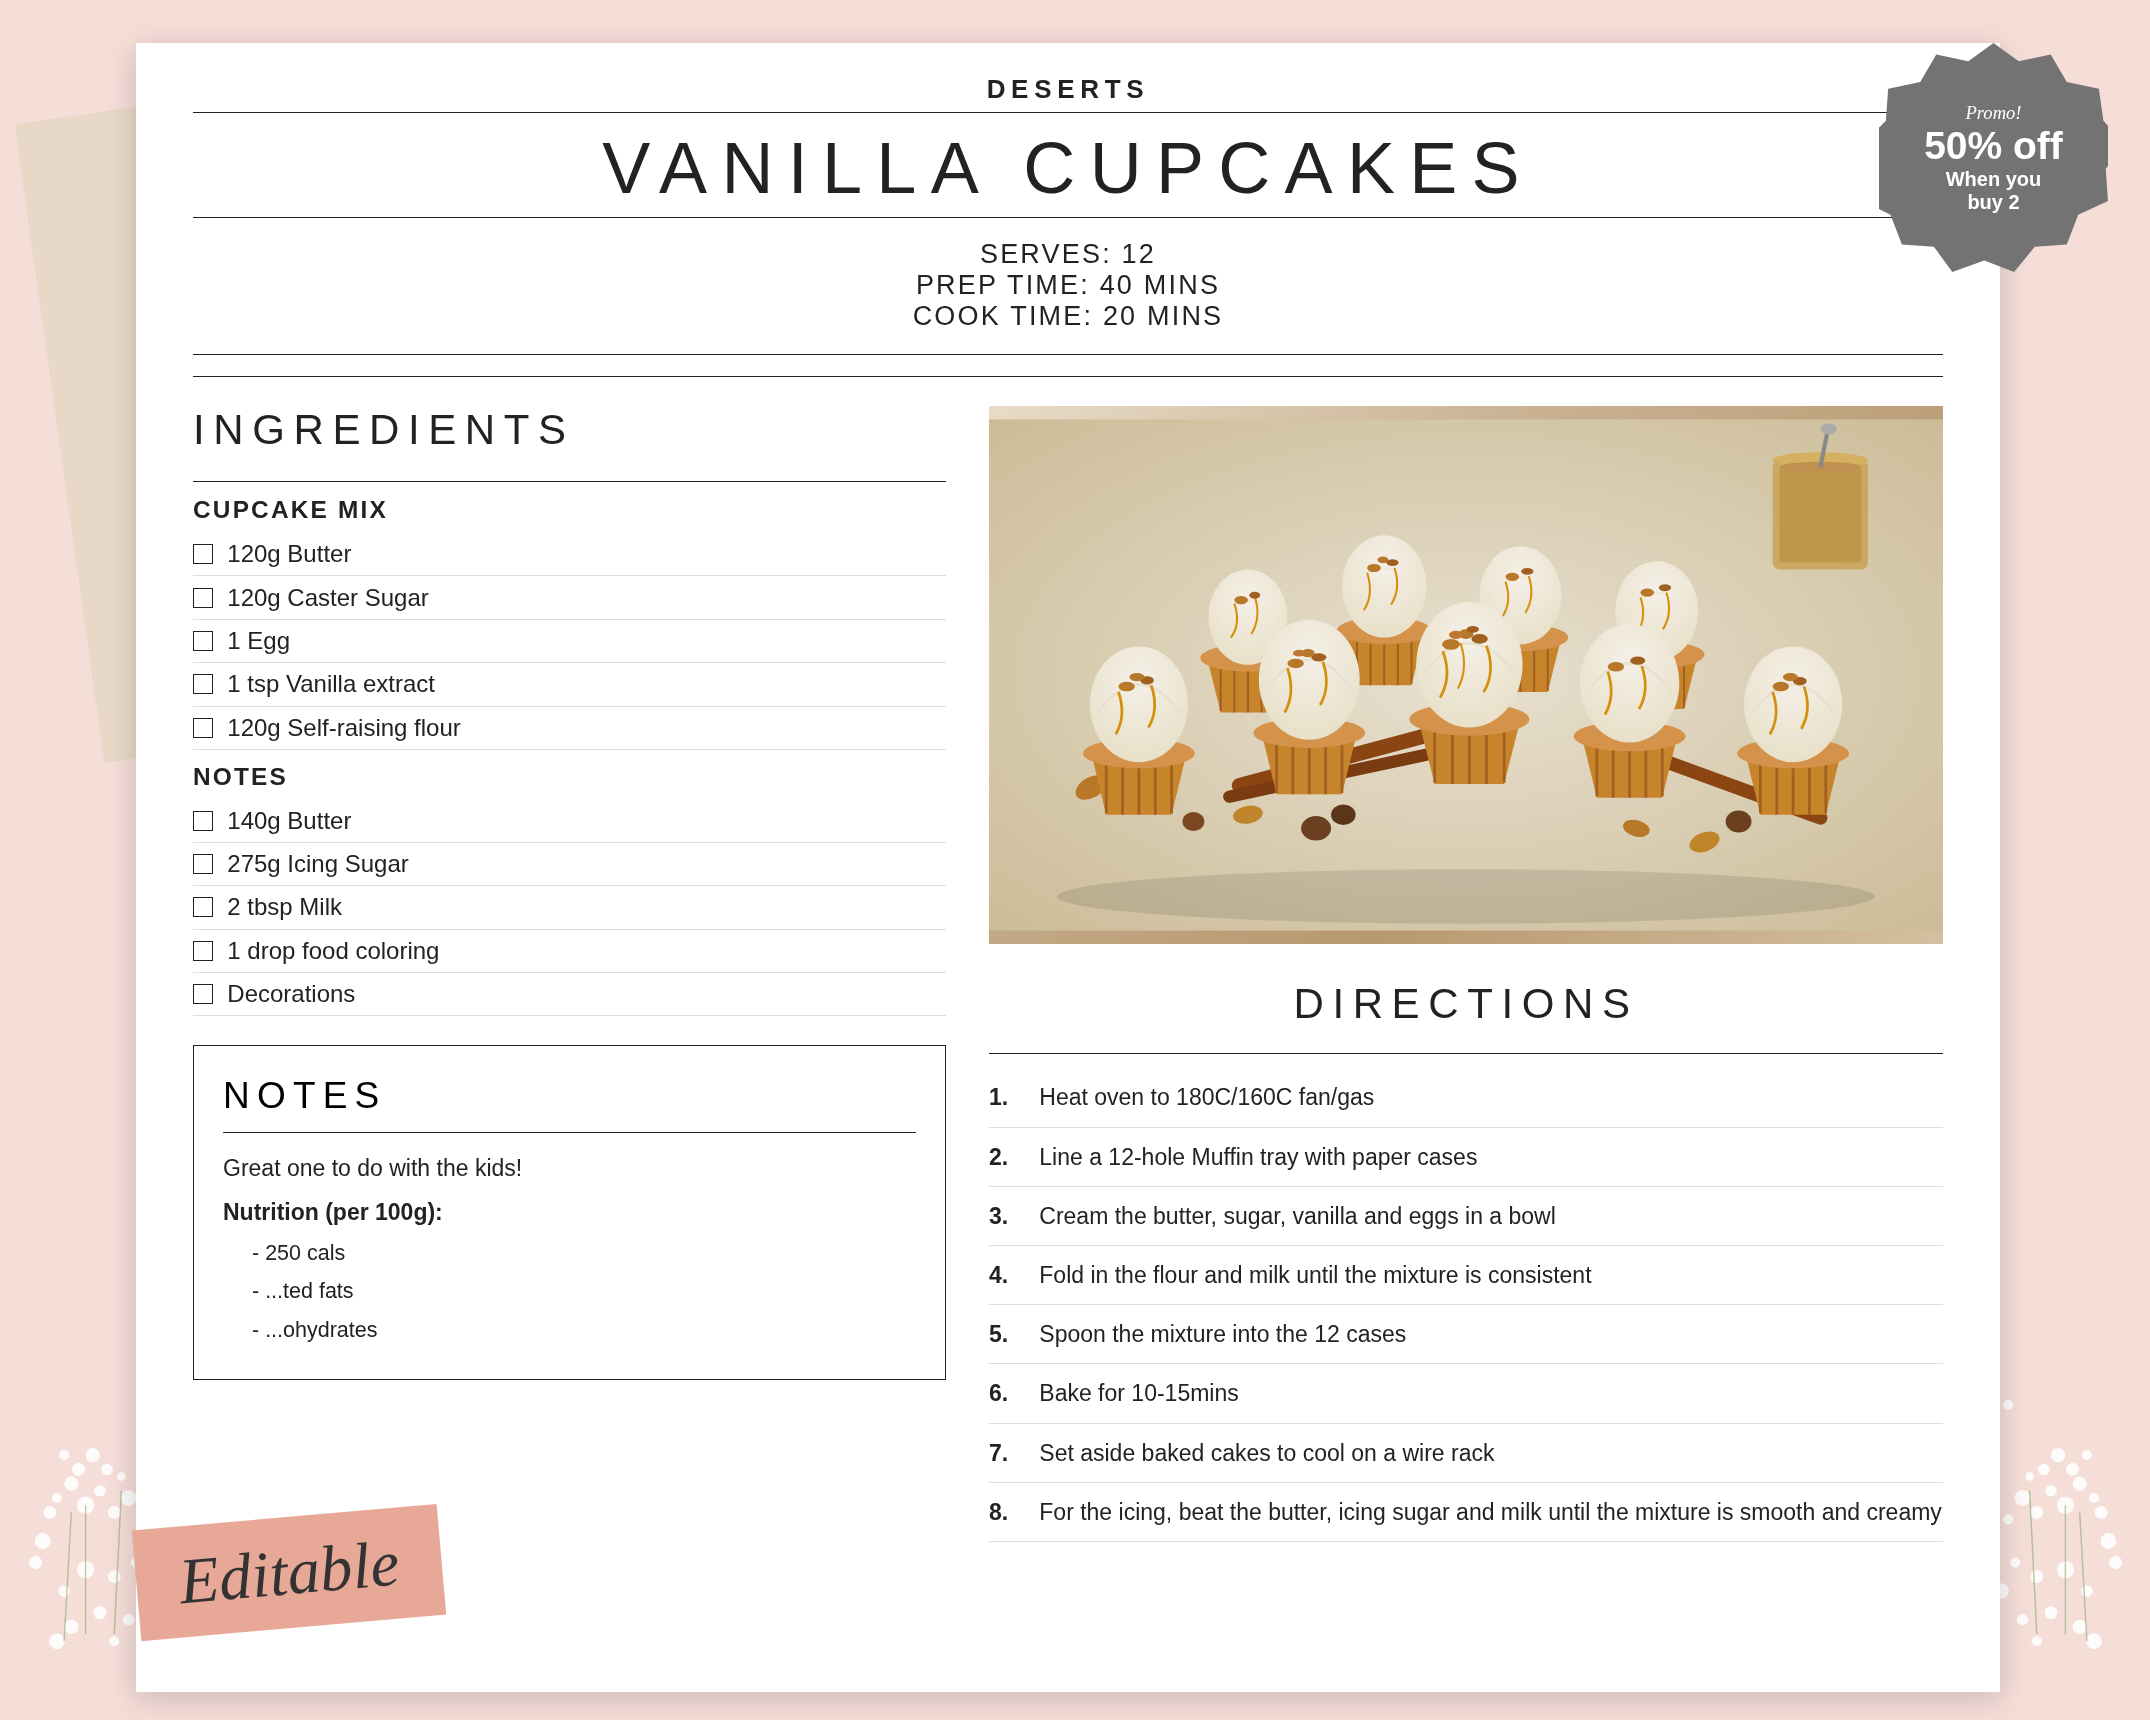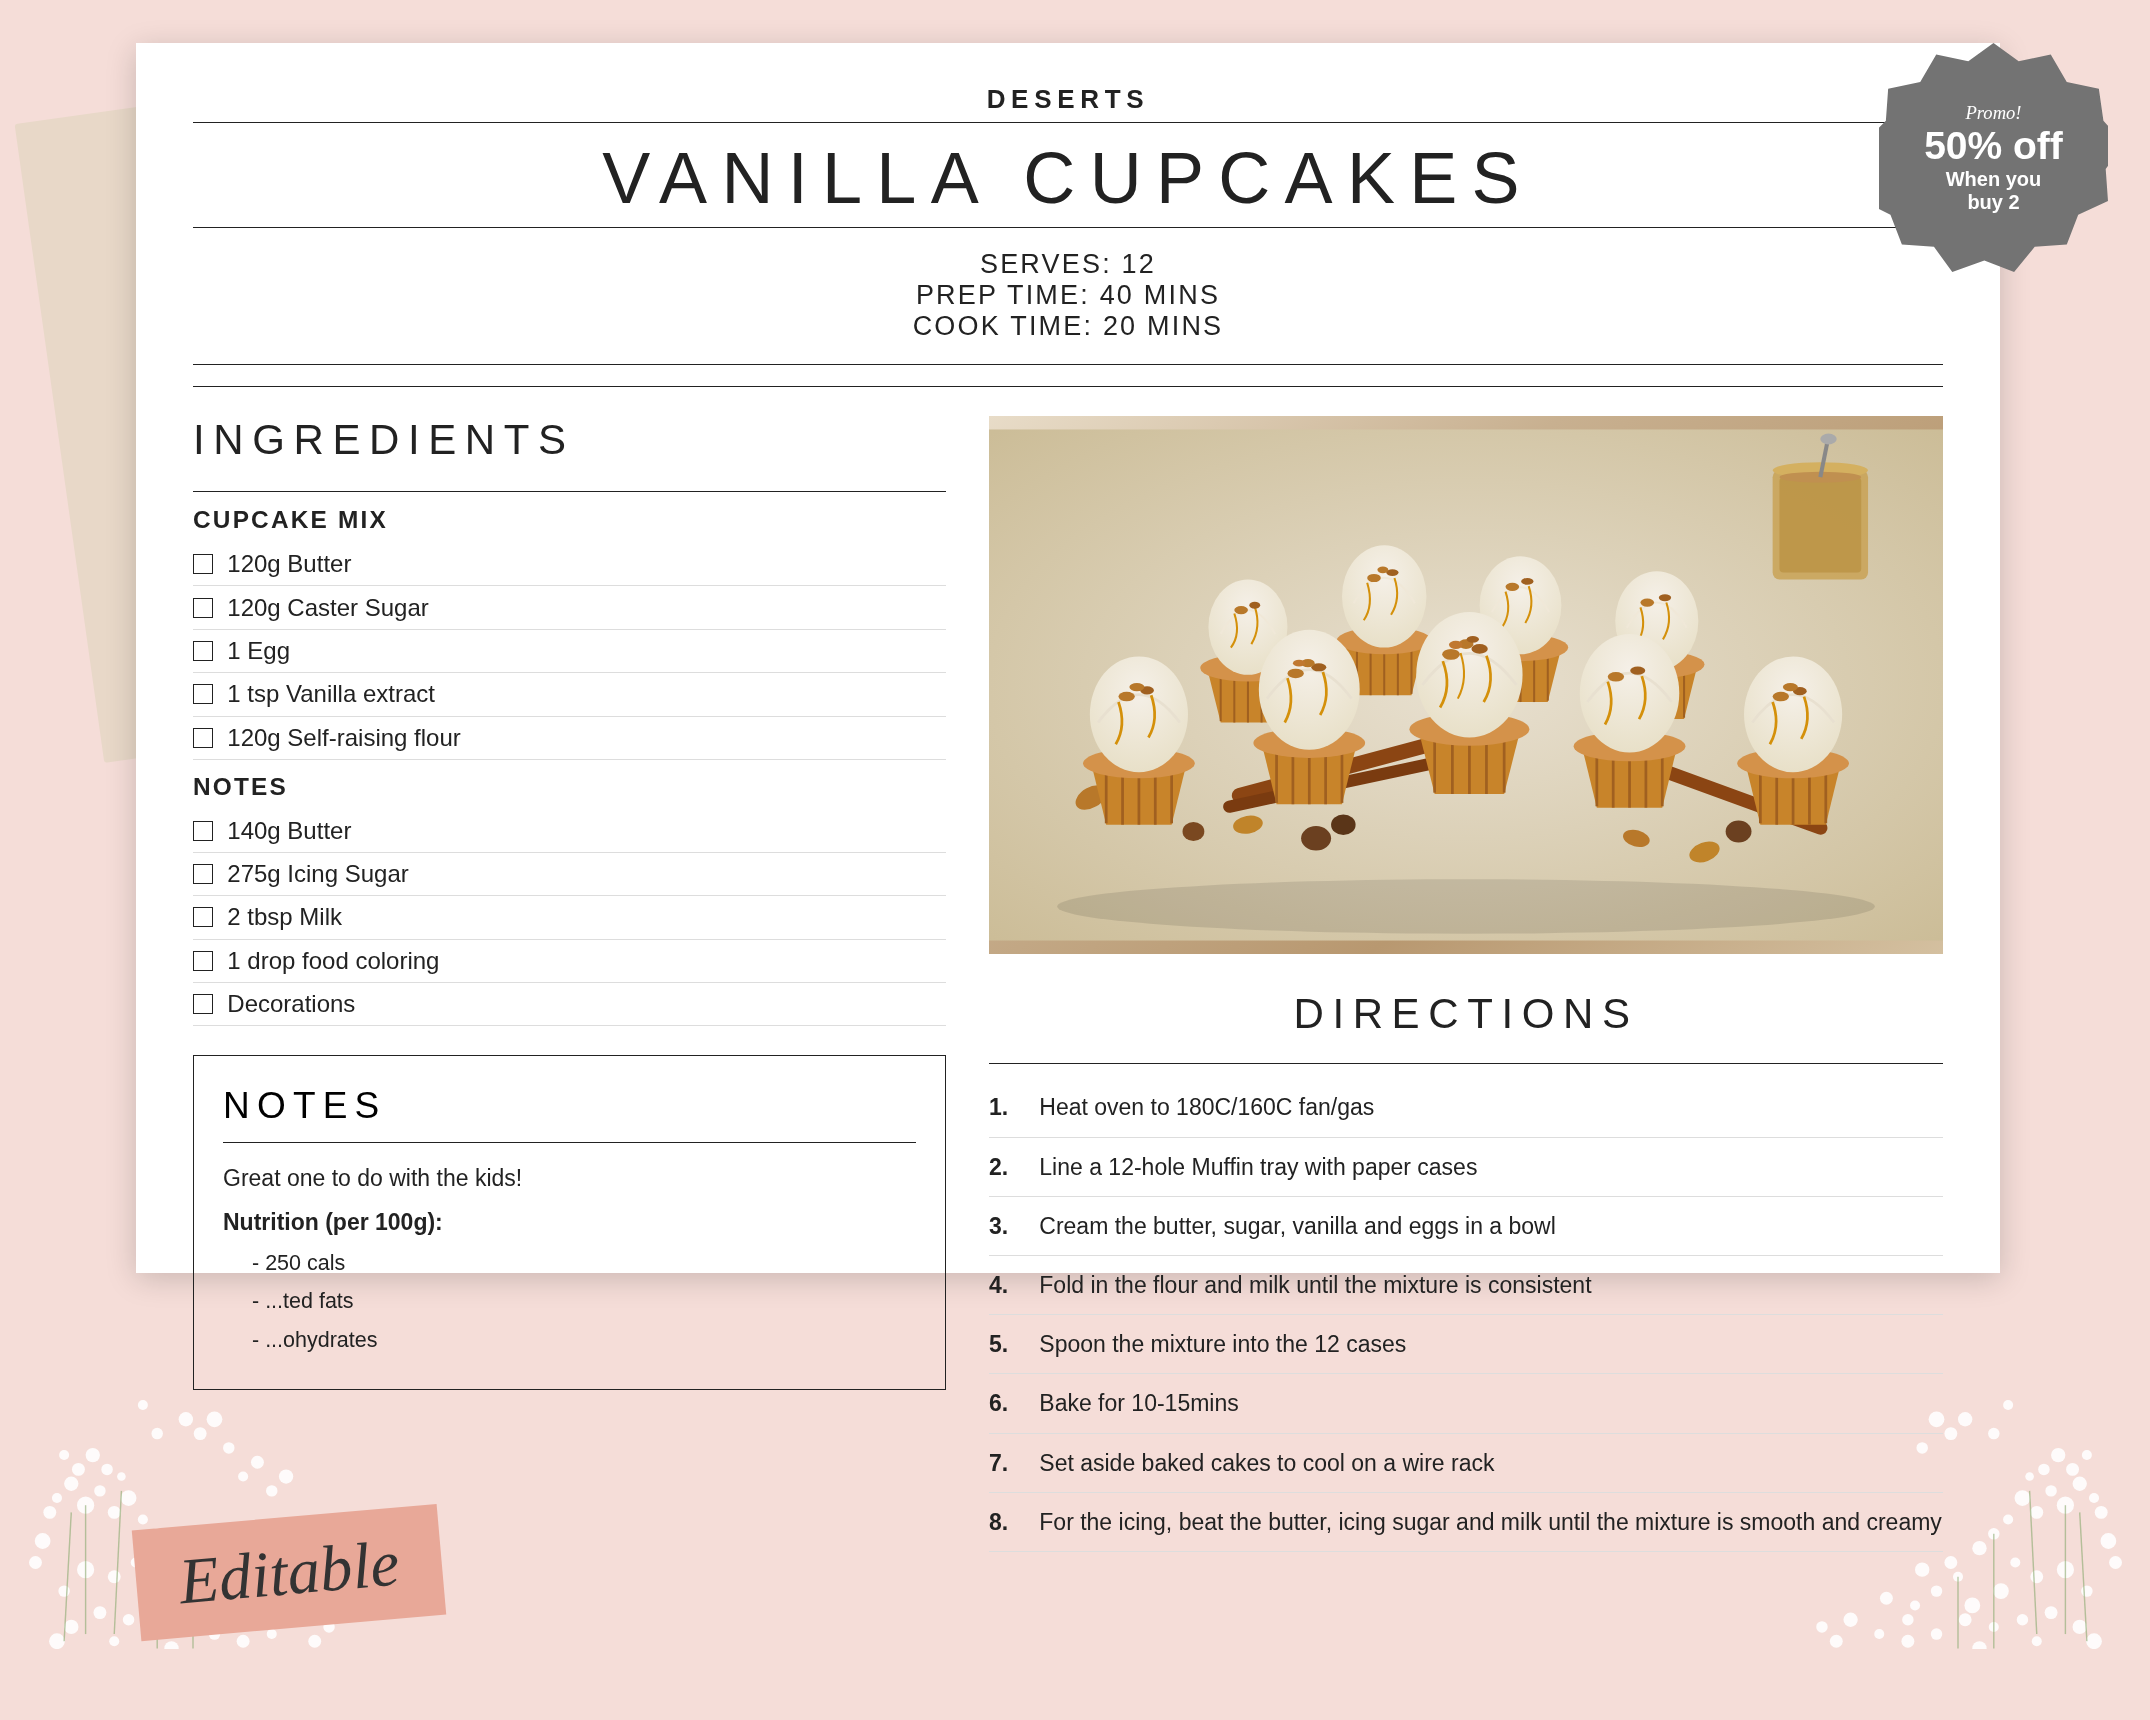--- a/index.html
+++ b/index.html
@@ -33,25 +33,25 @@
       z-index: 1;
       border-radius: 2.9px;
     }
 
     
     .recipe-card {
       position: absolute;
       top: 43px;
       left: 136px;
       width: 1864px;
-      height: 1230px;
+      height: 1649px;
       background: white;
       z-index: 10;
       box-shadow: 0 5.7px 29px rgba(0,0,0,0.18);
-      padding: 41px 57px 43px 57px;
+      padding: 31px 57px 43px 57px;
     }
 
     
     .header {
       text-align: center;
       border-bottom: 1.4px solid #222;
       padding-bottom: 14.3px;
     }
 
     .category-label {

